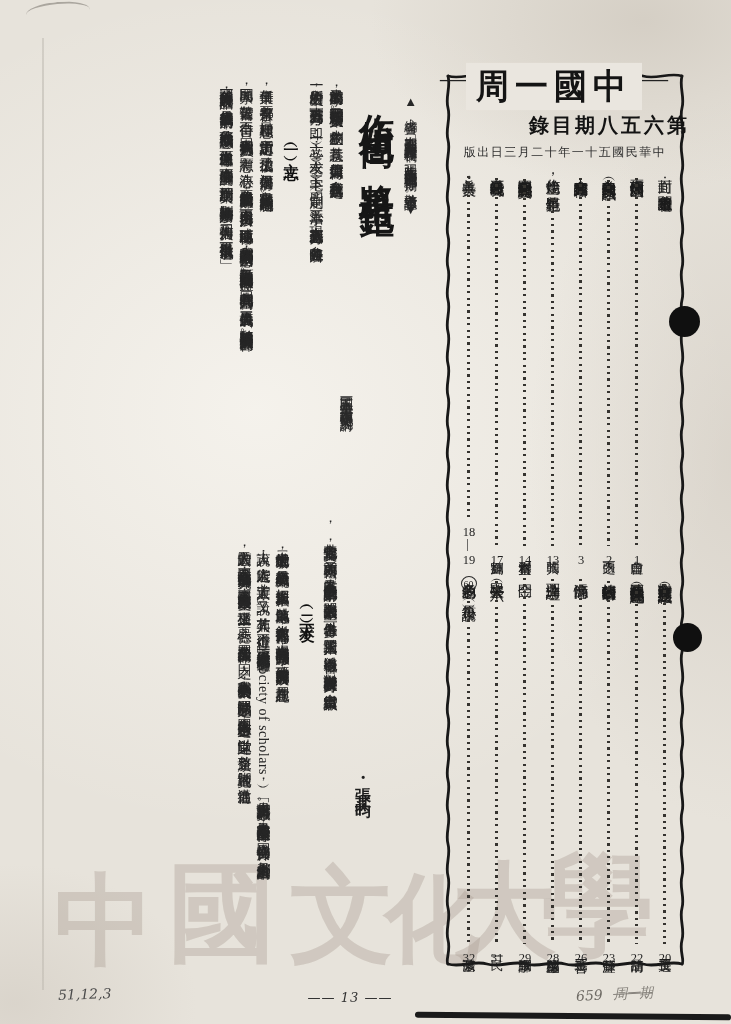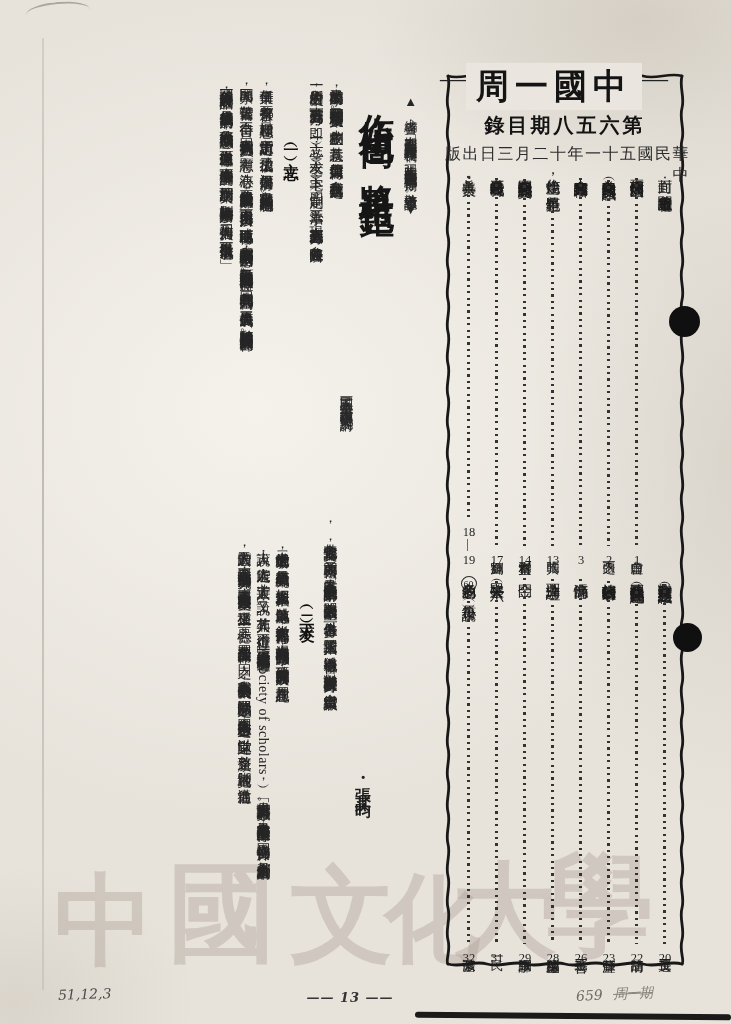--- a/index.html
+++ b/index.html
@@ -46,41 +46,41 @@
     font-weight:bold;color:#1d1d1d;}
   .editor-note{position:absolute;left:402px;top:94px;height:712px;font-size:13px;
     letter-spacing:.8px;color:#272727;line-height:1.25;}
   
   .toc-box{position:absolute;left:440px;top:60px;width:250px;height:918px;}
   .toc-border{position:absolute;left:0;top:0;}
   .masthead{position:absolute;top:4px;left:0;right:0;white-space:nowrap;}
   .masthead .mh{display:inline-block;background:#eae6df;padding:0 10px;font-size:33px;
     font-weight:bold;letter-spacing:6px;color:#141414;transform:scaleY(1.05);}
   .masthead .flank{color:#222;font-size:26px;vertical-align:10px;}
-  .issue{position:absolute;top:52px;left:0;right:0;text-align:center;font-size:20px;
+  .issue{position:absolute;top:52px;left:0;right:0;text-align:right;font-size:20px;
     font-weight:bold;letter-spacing:3px;color:#131313;}
-  .dateline{position:absolute;top:84px;left:0;right:0;text-align:right;font-size:16px;
+  .dateline{position:absolute;top:84px;left:0;right:0;text-align:center;font-size:12px;
     letter-spacing:1.5px;color:#2c2c2c;}
   .toc-group{position:absolute;left:14px;right:16px;writing-mode:vertical-rl;text-orientation:mixed;}
   .g1{top:108px;height:398px;}
   .g2{top:512px;height:392px;}
   .toc-entry{display:flex;align-items:center;height:100%;margin-left:9px;}
   .t-title{font-size:14.5px;letter-spacing:.5px;color:#1c1c1c;}
   .t-leader{flex:1;width:2.5px;align-self:center;margin:5px 0;
     background:repeating-linear-gradient(180deg,#35332f 0 2.2px,transparent 2.2px 6.4px);}
   .t-author{font-size:13px;color:#1f1f1f;}
   .t-page{font-size:12.5px;color:#1f1f1f;text-combine-upright:all;margin-top:3px;}
   .t-dash{font-size:12px;color:#1f1f1f;}
   .t-badge{font-size:10px;border:1.3px solid #2a2a2a;border-radius:50%;padding:1.5px;
     text-combine-upright:all;margin:2px 0;}
   
   .fw{font-family:"DejaVu Serif","Liberation Serif",serif;font-style:italic;}
   .fw-date{position:absolute;left:58px;top:986px;font-size:14px;color:#4b4b4b;transform:rotate(-2deg);}
   .page-no{position:absolute;left:280px;top:990px;width:140px;text-align:center;
-    font-size:13px;color:#333;letter-spacing:1px;font-weight:bold;}
+    font-size:13px;color:#333;letter-spacing:1px;}
   .fw-right{position:absolute;left:576px;top:986px;font-size:14px;color:#6e6a64;
     transform:rotate(-3deg);white-space:nowrap;}
   .fw-right .scribble{text-decoration:line-through;opacity:.8;letter-spacing:-1px;margin-left:6px;}
 </style>
 </head>
 <body>
 
 <div class="page">
 
   <div class="watermark">

